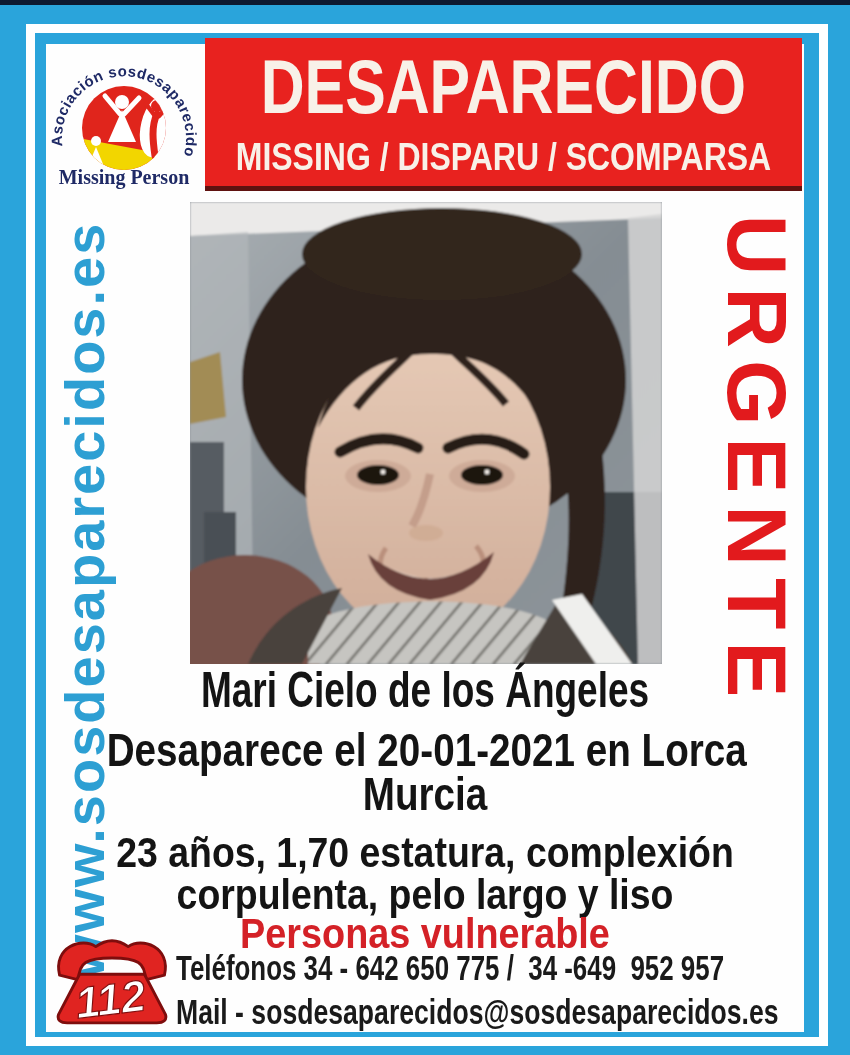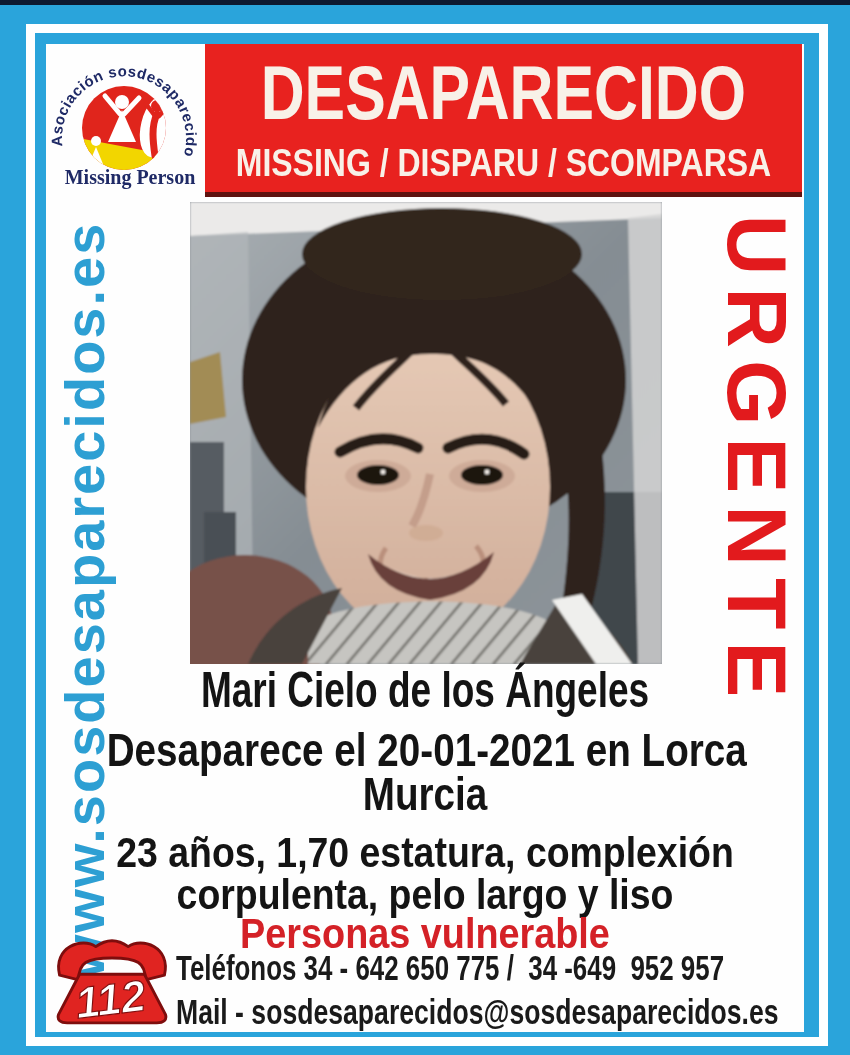--- a/index.html
+++ b/index.html
@@ -6,32 +6,32 @@
   .poster{
     position:relative;width:850px;height:1055px;background:#2aa4db;
     overflow:hidden;font-family:"Liberation Sans",sans-serif;
   }
   .top-edge{position:absolute;top:0;left:0;right:0;height:5px;background:#0e1930;}
   .pinstripe{position:absolute;top:24px;left:26px;right:22px;bottom:9px;border:9px solid #ffffff;}
   .panel{position:absolute;top:44px;left:46px;width:758px;bottom:23px;background:#fefefe;}
 
   
   .banner{
-    position:absolute;left:205px;top:44px;width:597px;height:148px;
+    position:absolute;left:205px;top:38px;width:597px;height:148px;
     background:#e8221f;border-bottom:5px solid #5f1210;
     display:flex;flex-direction:column;align-items:center;justify-content:center;
     color:#f8f1e8;text-align:center;
   }
   .banner-title{font-size:76px;font-weight:bold;line-height:1;transform:scaleX(.80);white-space:nowrap;}
   .banner-sub{font-size:39px;font-weight:bold;line-height:1;margin-top:12px;transform:scaleX(.82);white-space:nowrap;}
 
   
   .logo-svg{position:absolute;left:44px;top:42px;width:160px;height:130px;}
   .logo-sub{
-    position:absolute;left:50px;top:166px;width:160px;text-align:center;
+    position:absolute;left:44px;top:166px;width:160px;text-align:center;
     font-family:"Liberation Serif",serif;font-weight:bold;font-size:20px;color:#1f2a66;
   }
 
   
   .vert-left{
     position:absolute;left:84px;top:600px;transform:translate(-50%,-50%) rotate(-90deg);
     font-size:56px;font-weight:bold;letter-spacing:2px;color:#2d9fd3;white-space:nowrap;
   }
   .vert-right{
     position:absolute;left:756px;top:462px;transform:translate(-50%,-50%) rotate(90deg);

